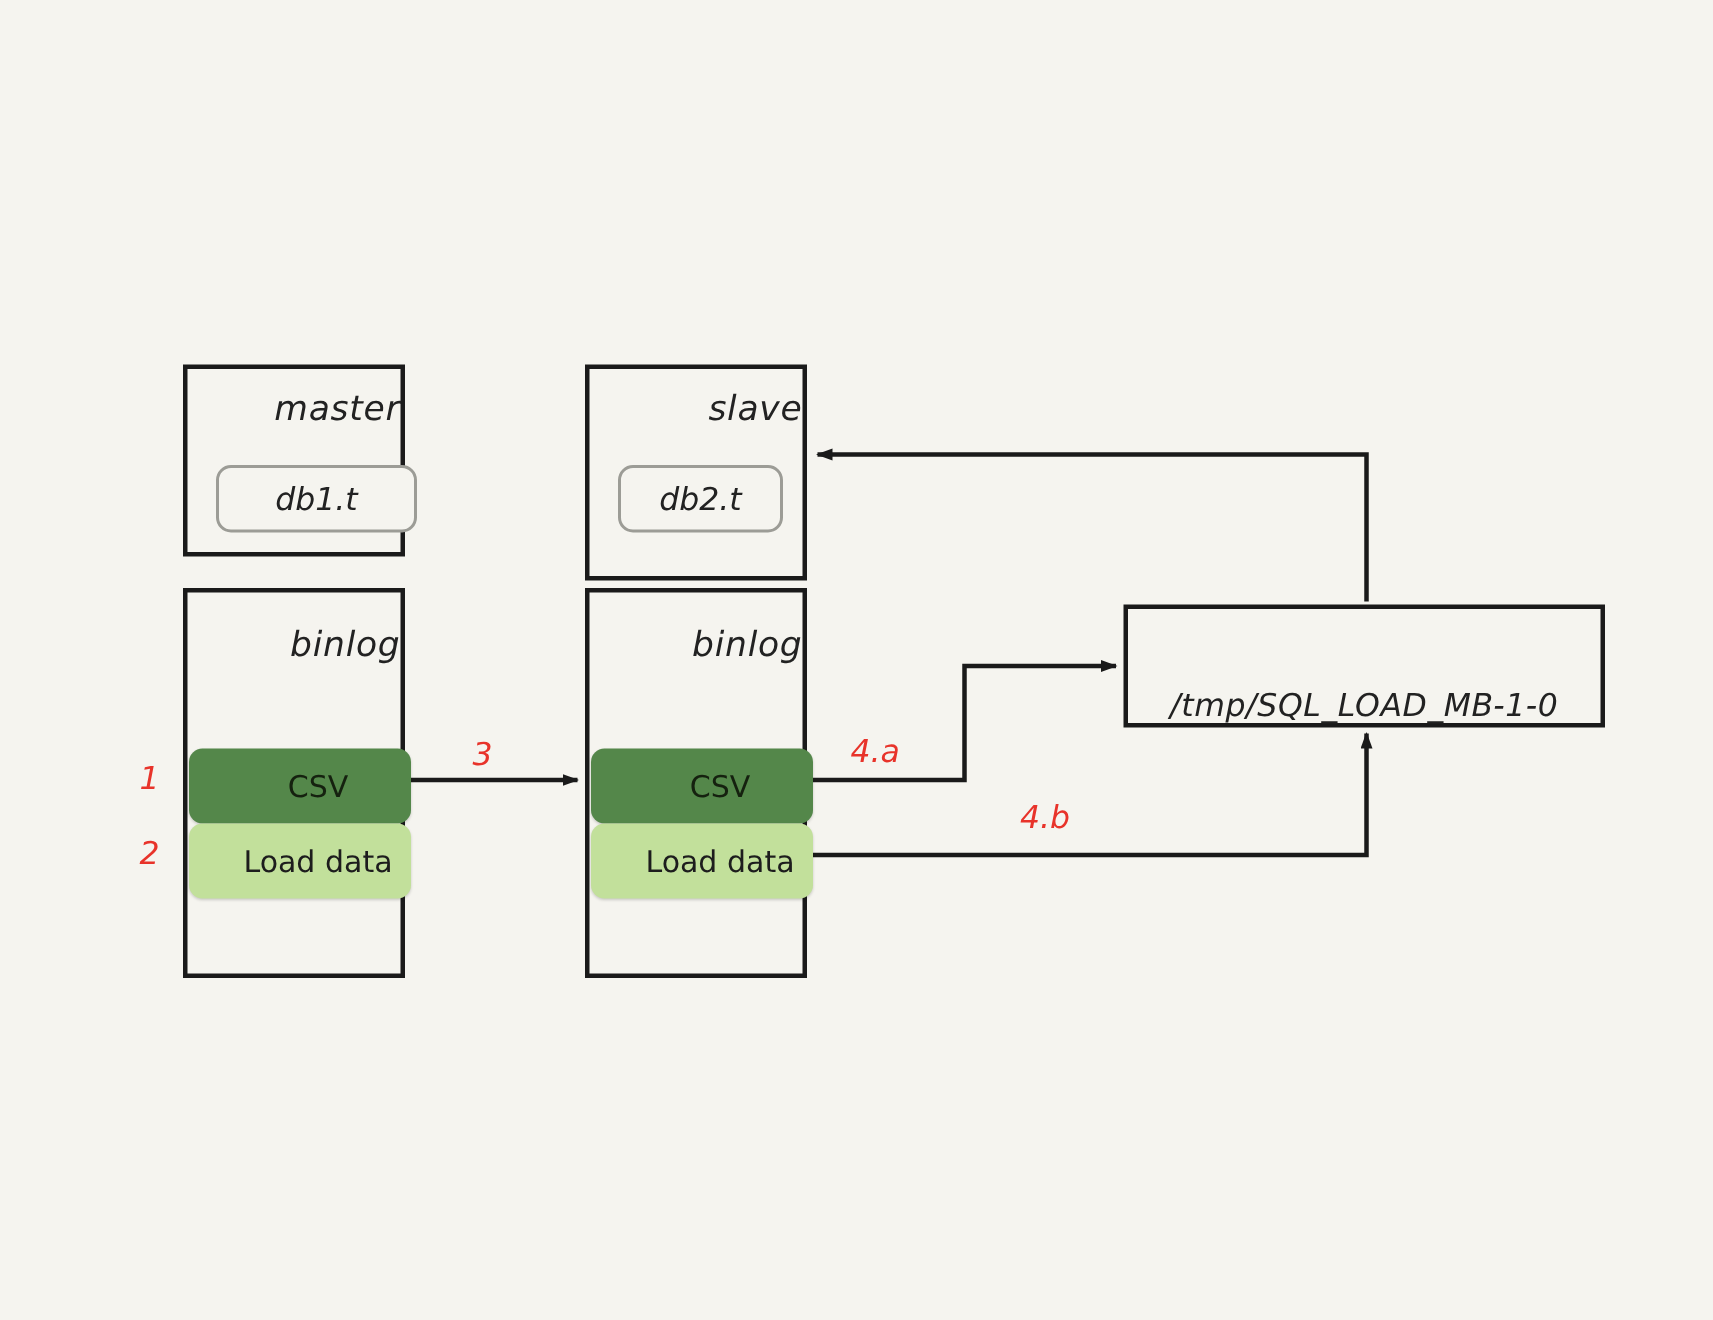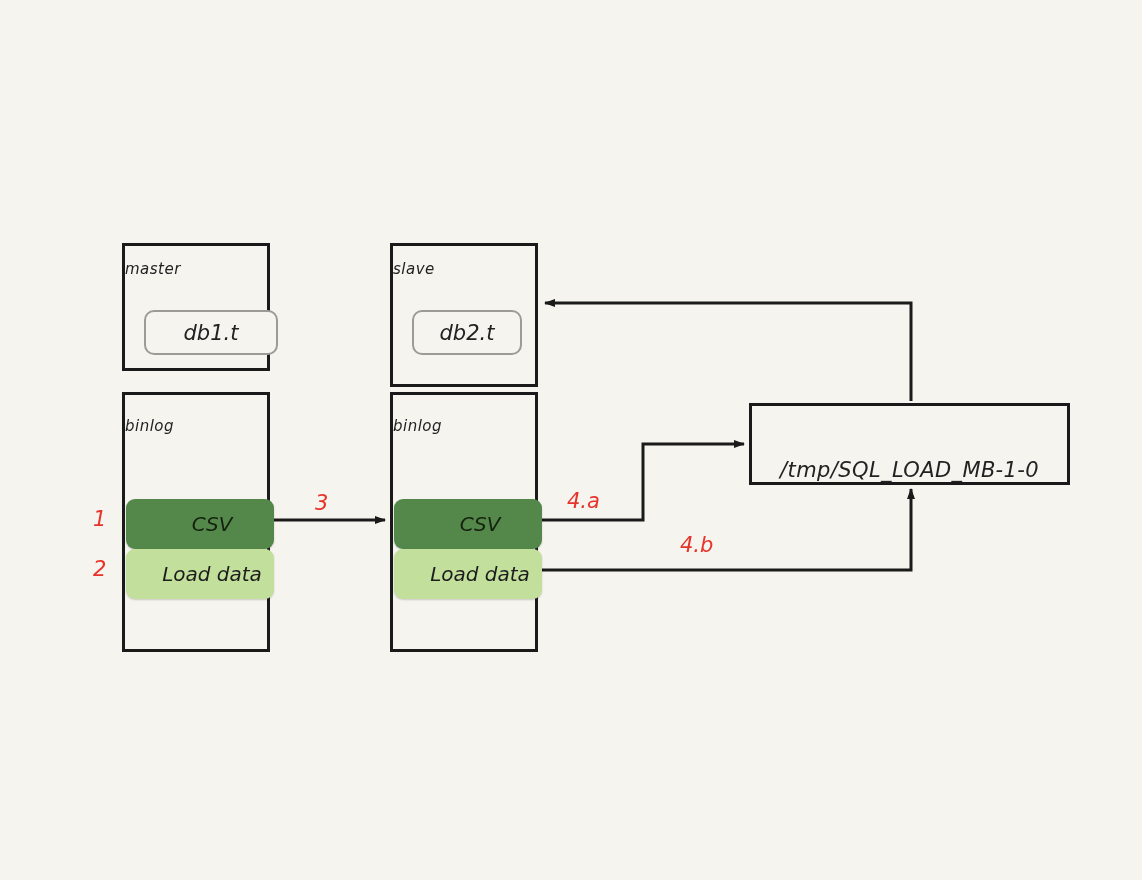--- a/index.html
+++ b/index.html
@@ -27,23 +27,23 @@
   .node-box {
     position: absolute;
     background: #f5f4ef;
     border: 3px solid #1a1a1a;
     box-sizing: border-box;
   }
   .node-title {
     position: absolute;
     left: 0;
     right: 0;
-    text-align: left;
+    text-align: right;
     font-family: "DejaVu Sans", sans-serif;
-    font-size: 15px;
+    font-size: 23px;
     font-style: italic;
     color: #222222;
     letter-spacing: 0.5px;
   }
   .db-chip {
     position: absolute;
     background: #f5f4ef;
     border: 2px solid #9c9c96;
     border-radius: 10px;
     box-sizing: border-box;
@@ -57,21 +57,20 @@
   }
   .row-chip {
     position: absolute;
     border-radius: 9px;
     box-sizing: border-box;
     display: flex;
     align-items: center;
     justify-content: center;
     font-family: "DejaVu Sans", sans-serif;
     font-size: 20px;
-    font-style: italic;
     color: #1d1d1d;
     box-shadow: 0 1px 2px rgba(0,0,0,0.18);
     padding-left: 24px;
   }
   .row-chip.dark {
     background: #54874a;
     color: #15210f;
   }
   .row-chip.light {
     background: #c2e09b;

